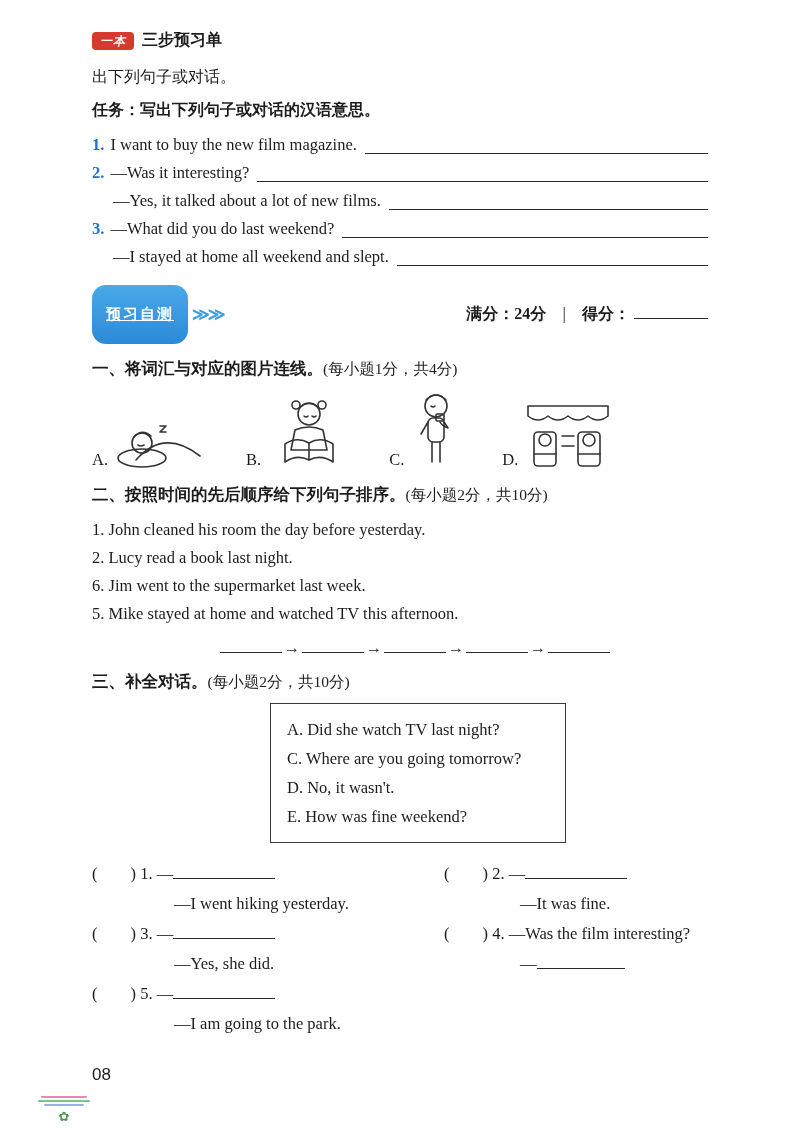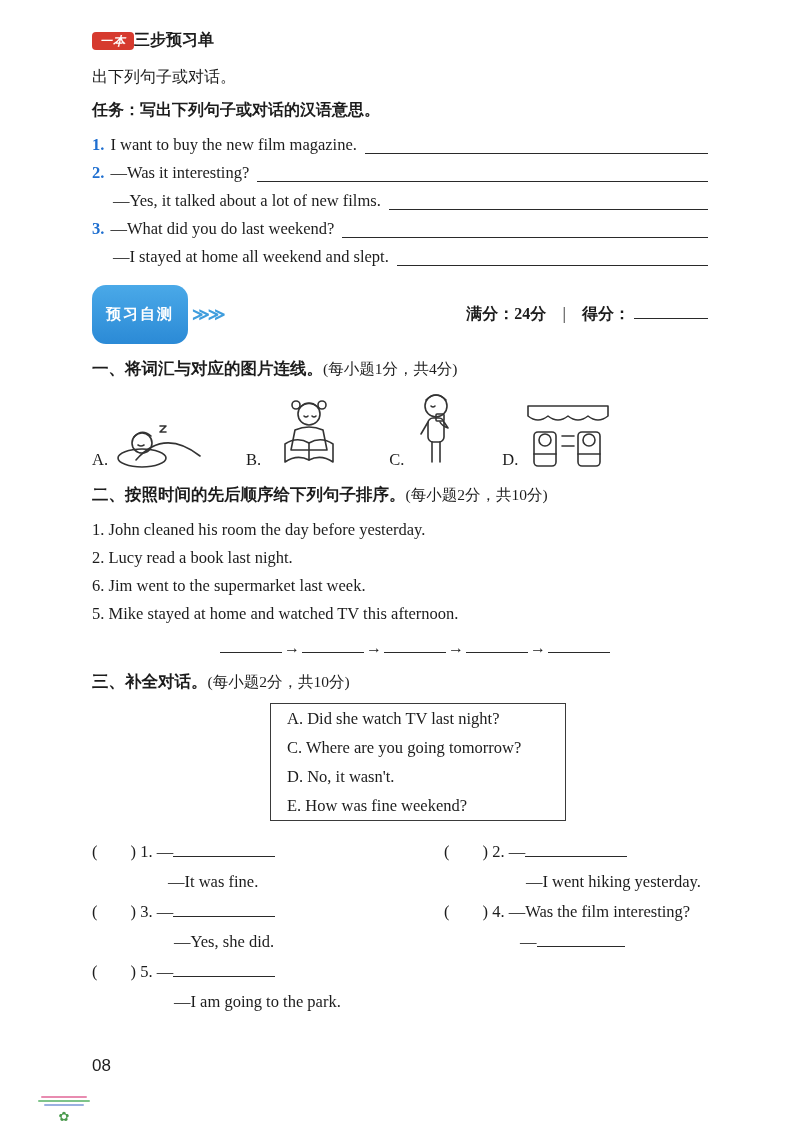--- a/index.html
+++ b/index.html
@@ -1,36 +1,36 @@
 <!DOCTYPE html>
 <html><head>
 <meta charset="utf-8">
 <style>
   html,body{margin:0;padding:0;background:#ffffff;}
   body{width:800px;height:1132px;font-family:"Liberation Serif","DejaVu Serif",serif;color:#1c1c1c;}
   .page{position:relative;width:800px;height:1132px;box-sizing:border-box;padding:30px 92px 0 92px;overflow:hidden;}
 
   
-  .hdr{display:flex;align-items:center;margin-bottom:16px;}
+  .hdr{display:flex;align-items:center;gap:8px;margin-bottom:16px;}
   .logo-tag{background:#d63a2e;color:#fff;font-style:italic;font-weight:700;font-size:12px;
     padding:2px 8px;border-radius:4px;letter-spacing:1px;line-height:14px;}
   .hdr-title{font-weight:700;font-size:16px;font-family:"Liberation Sans","DejaVu Sans",sans-serif;}
 
   
   .carryover{font-size:16px;margin-bottom:12px;}
   .task{font-weight:700;font-size:16px;margin-bottom:10px;}
   .qline{display:flex;align-items:baseline;font-size:16.5px;line-height:28px;}
   .qline .num{color:#1f6fd0;font-weight:700;margin-right:6px;}
   .qline .fill{flex:1;border-bottom:1.2px solid #2a2a2a;height:16px;margin-left:8px;align-self:flex-end;margin-bottom:5px;}
   .indent1{padding-left:21px;}
 
   
   .banner{display:flex;align-items:center;margin:14px 0 10px 0;}
   .badge{background:linear-gradient(180deg,#4aa9e8,#2b8ad6);color:#fff;font-weight:700;font-size:15px;
-    padding:20px 14px;border-radius:14px;font-family:"Liberation Sans","DejaVu Sans",sans-serif;letter-spacing:2px;}
+    padding:20px 14px;border-radius:14px;font-family:"Liberation Sans","DejaVu Sans",sans-serif;letter-spacing:2px;text-decoration:underline;}
   .chev{color:#3f9ddd;font-weight:700;font-size:17px;margin-left:4px;letter-spacing:-2px;}
   .score{margin-left:auto;font-size:16px;font-weight:700;display:flex;align-items:baseline;}
   .score .sep{margin:0 10px;color:#444;font-weight:400;}
   .score .sblank{display:inline-block;width:74px;border-bottom:1.2px solid #2a2a2a;height:14px;margin-left:4px;}
 
   
   .sec-h{font-size:16.5px;font-weight:700;margin:14px 0 10px 0;}
   .sec-h .note{font-weight:400;font-size:15.5px;}
   .words{display:flex;font-size:16.5px;margin:2px 0 14px 0;}
   .words span{display:inline-block;}
@@ -43,30 +43,30 @@
   .pic svg{display:block;}
   .pic + .pic{margin-left:38px;}
 
   
   .s2item{font-size:16.5px;line-height:28px;}
   .arrows{margin:10px 0 4px 128px;font-size:16px;display:flex;align-items:baseline;}
   .arrows .ab{display:inline-block;width:62px;border-bottom:1.2px solid #2a2a2a;height:14px;}
   .arrows .ar{margin:0 2px;}
 
   
-  .optbox{border:1.4px solid #3a3a3a;width:262px;margin:4px 0 16px 178px;padding:0 16px;font-size:16.5px;line-height:29px;}
+  .optbox{border:1.4px solid #3a3a3a;width:262px;margin:4px 0 16px 178px;padding:11px 16px;font-size:16.5px;line-height:29px;}
   .dlg{display:grid;grid-template-columns:352px 1fr;font-size:16.5px;line-height:30px;row-gap:0;}
   .dlg .cell{white-space:nowrap;}
   .dlg .reply{padding-left:82px;}
   .dlg .reply-r{padding-left:76px;}
   .dblank{display:inline-block;width:102px;border-bottom:1.2px solid #2a2a2a;height:14px;}
   .dblank.short{width:88px;}
 
   
-  .pagenum{position:absolute;left:92px;bottom:56px;font-size:17px;font-family:"Liberation Sans","DejaVu Sans",sans-serif;}
+  .pagenum{position:absolute;left:92px;bottom:47px;font-size:17px;font-family:"Liberation Sans","DejaVu Sans",sans-serif;}
   .watermark{position:absolute;left:34px;bottom:8px;width:60px;text-align:center;}
   .wm-lines{height:14px;display:flex;flex-direction:column;gap:2px;align-items:center;}
   .wm-lines i{display:block;height:2px;border-radius:1px;}
   .wm-l1{width:46px;background:#e88bb0;}
   .wm-l2{width:52px;background:#7ec48a;}
   .wm-l3{width:40px;background:#9ab0e0;}
   .wm-flower{color:#4a9a4d;font-size:13px;line-height:14px;}
   .stroke{fill:none;stroke:#333;stroke-width:1.6;stroke-linecap:round;stroke-linejoin:round;}
 </style>
 </head>
@@ -216,22 +216,22 @@
       <span>(　　)</span>
       <span>1.</span>
       <span>—</span><span class="dblank"></span>
     </div>
     <div class="cell">
       <span>(　　)</span>
       <span>2.</span>
       <span>—</span><span class="dblank"></span>
     </div>
 
+    <div class="cell reply">—I went hiking yesterday.</div>
     <div class="cell reply-r">—It was fine.</div>
-    <div class="cell reply">—I went hiking yesterday.</div>
 
     <div class="cell">
       <span>(　　)</span>
       <span>3.</span>
       <span>—</span><span class="dblank"></span>
     </div>
     <div class="cell">
       <span>(　　)</span>
       <span>4.</span>
       <span>—Was the film interesting?</span>

